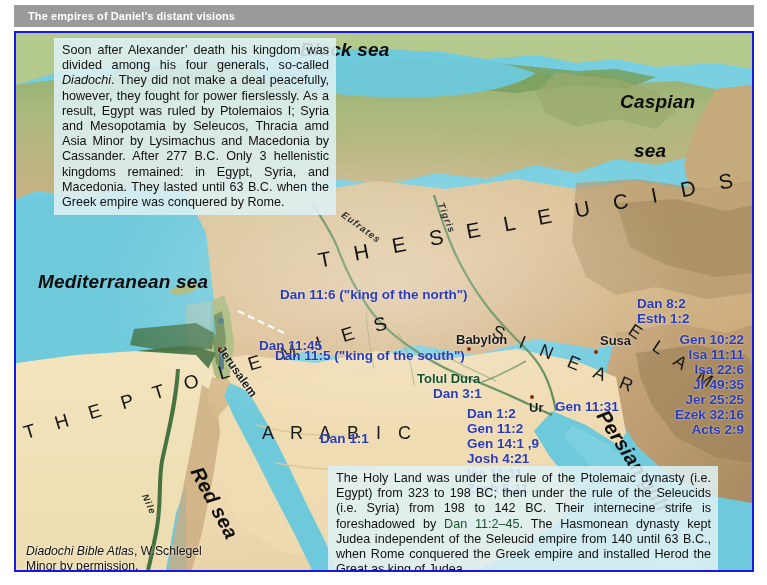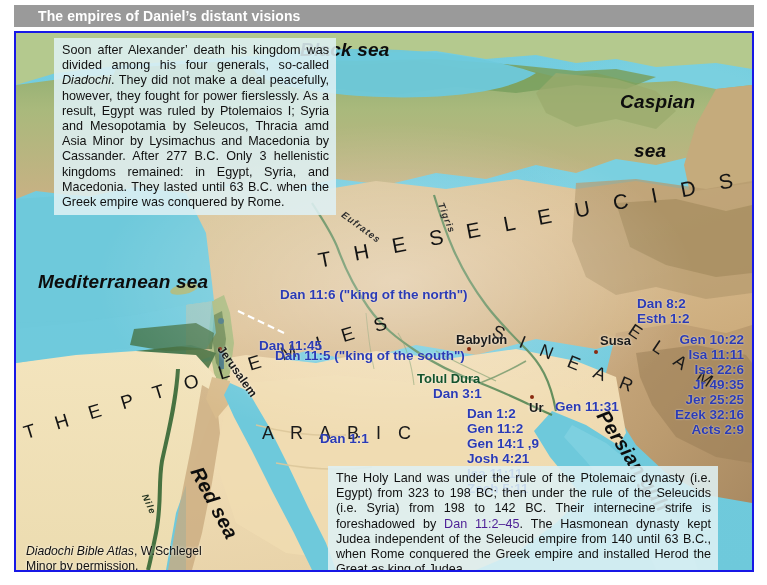--- a/index.html
+++ b/index.html
@@ -22,23 +22,23 @@
   #titlebar {
     position: absolute;
     left: 14px; top: 5px;
     width: 740px; height: 22px;
     background: #9a9a9a;
     display: flex;
     align-items: center;
   }
   #titlebar .title-text {
     color: #ffffff;
-    font-size: 14px;
-    font-weight: bold;
-    padding-left: 24px;
+    font-size: 11px;
+    font-weight: bold;
+    padding-left: 14px;
     letter-spacing: 0.1px;
     white-space: nowrap;
   }
 
   
   #mapframe {
     position: absolute;
     left: 14px; top: 31px;
     width: 740px; height: 541px;
     border: 2px solid #1818e6;
@@ -124,21 +124,21 @@
     position: absolute;
     background: rgba(222,240,244,0.88);
     color: #111111;
     font-size: 12.6px;
     line-height: 15.2px;
     padding: 5px 7px 5px 8px;
     text-align: justify;
     margin-left: 34px;
   }
   .infobox .em { font-style: italic; }
-  .infobox .reflink { color: #4c1d95; }
+  .infobox .reflink { color: #14532d; }
 
   #box-top { left: 4px; top: 5px; width: 282px; }
   #box-bottom { left: 278px; top: 433px; width: 390px; }
 
   #credit {
     position: absolute;
     left: 10px; top: 511px;
     font-size: 12.2px;
     line-height: 15px;
     color: #111;

